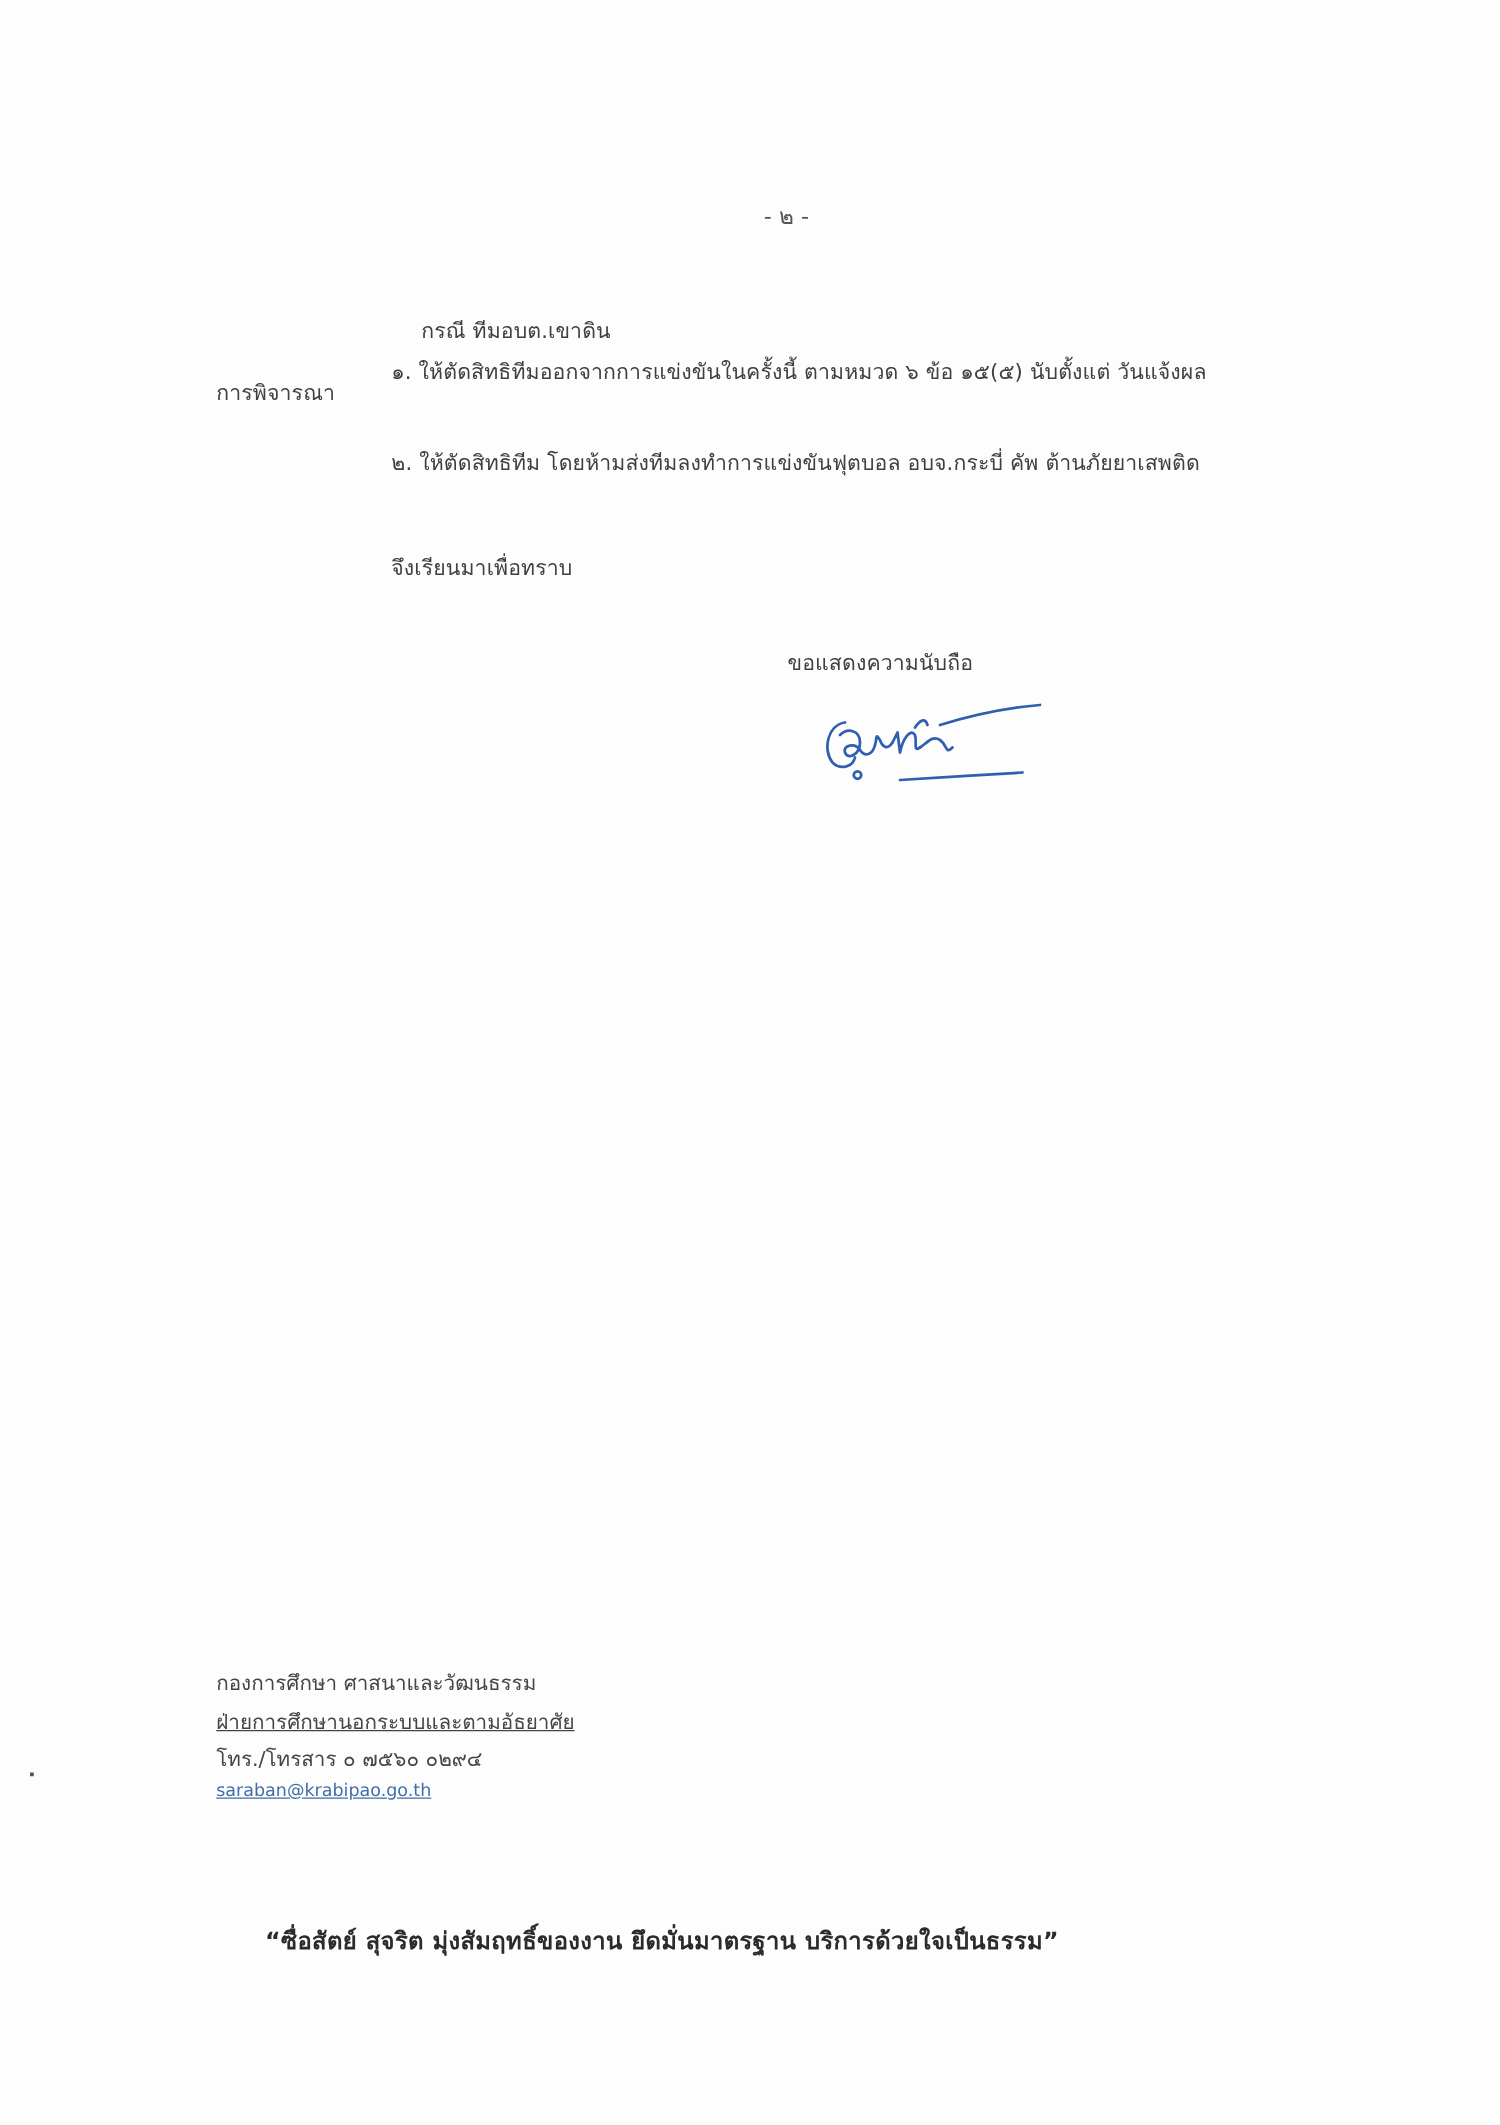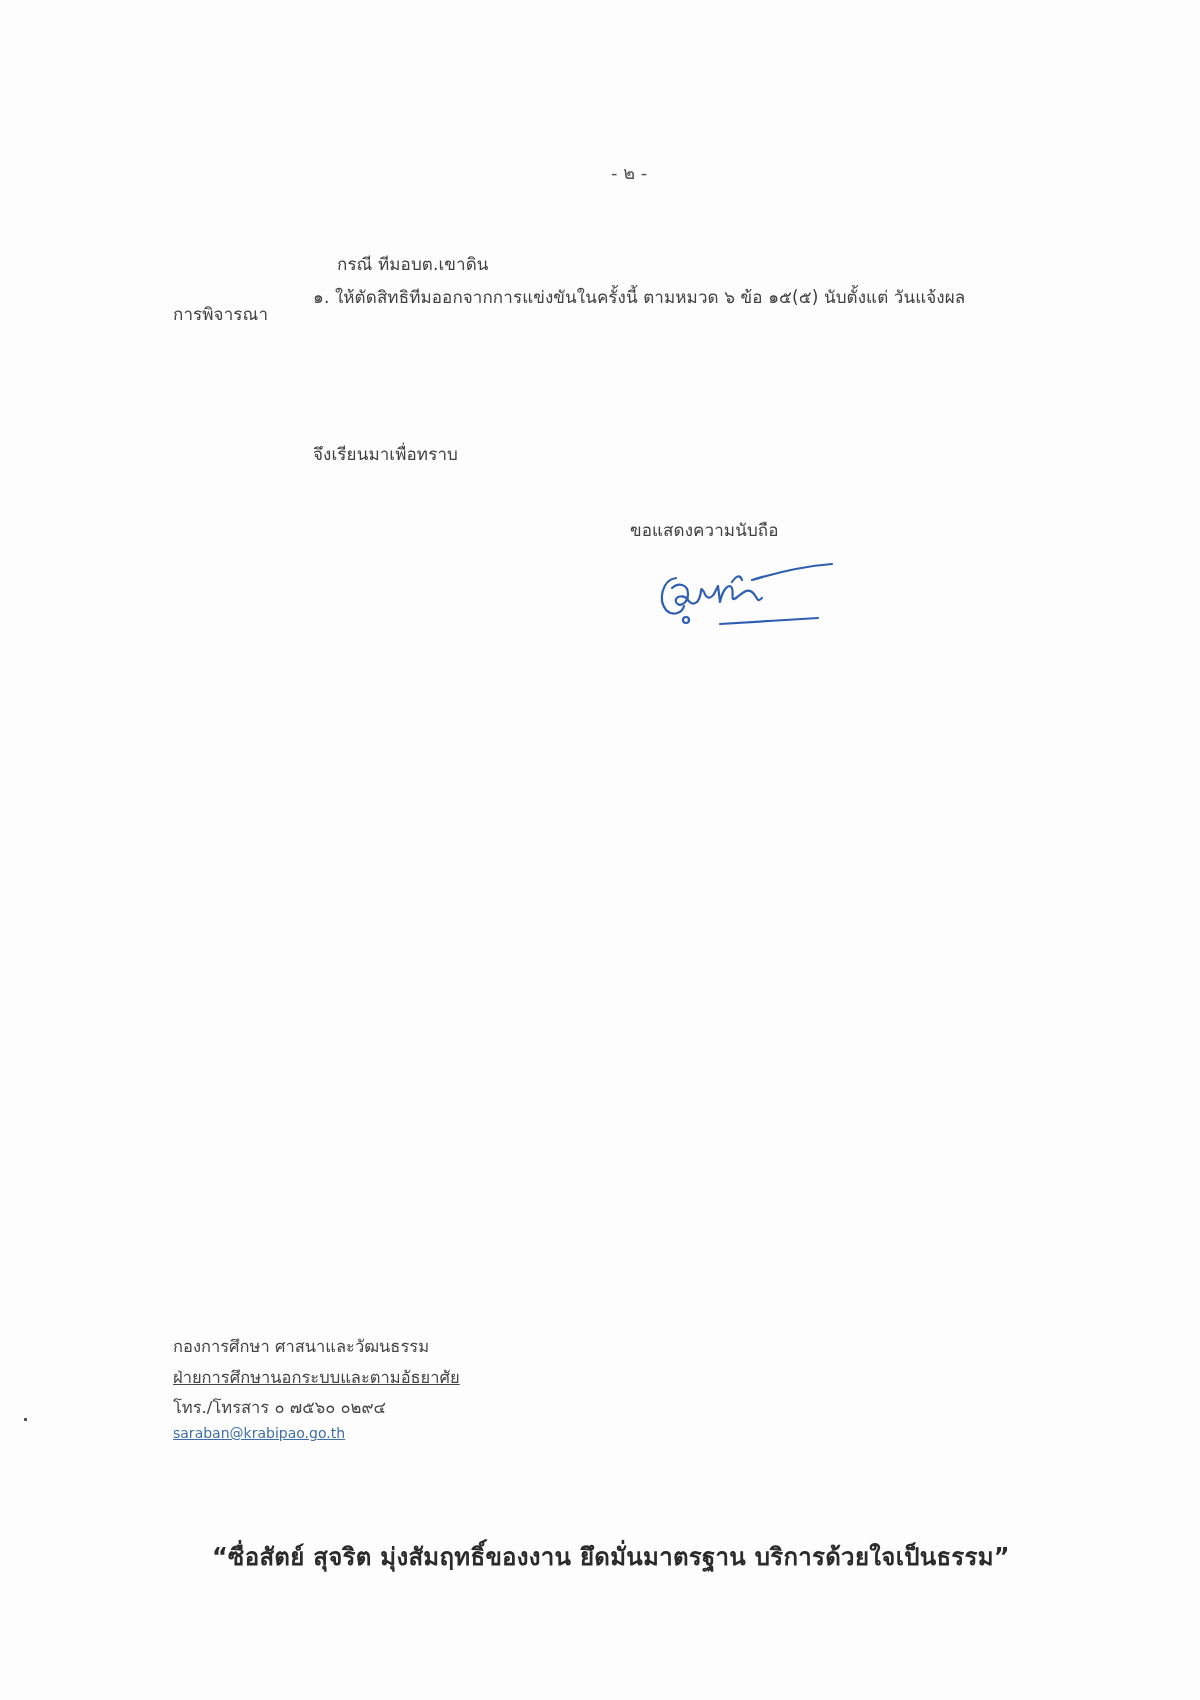--- a/index.html
+++ b/index.html
@@ -50,21 +50,21 @@
     .division { left: 173px; top: 1364px; text-decoration: underline; }
     .phone { left: 173px; top: 1394px; text-align: right; }
     .email {
       left: 173px; top: 1425px;
       color: #3f6fa8;
       text-decoration: underline;
       font-size: 14px;
     }
     .motto {
       left: 212px; top: 1537px;
-      font-size: 24px;
+      font-size: 19px;
       font-weight: bold;
       color: #2b2b2b;
       letter-spacing: 0.3px;
     }
     .stray-dot {
       left: 24px; top: 1418px;
       width: 3px; height: 3px;
       background: #555;
     }
   </style>
@@ -73,20 +73,21 @@
 
 <div class="page">
 
   <div class="abs page-number">- ๒ -</div>
 
   <div class="abs body-text case-heading">กรณี ทีมอบต.เขาดิน</div>
 
   <div class="abs body-text item1-line1">๑. ให้ตัดสิทธิทีมออกจากการแข่งขันในครั้งนี้ ตามหมวด ๖ ข้อ ๑๕(๕) นับตั้งแต่ วันแจ้งผล</div>
   <div class="abs body-text item1-line2">การพิจารณา</div>
 
+  <div class="abs body-text item2-line1">๒. ให้ตัดสิทธิทีม โดยห้ามส่งทีมลงทำการแข่งขันฟุตบอล อบจ.กระบี่ คัพ ต้านภัยยาเสพติด</div>
 
   <div class="abs body-text closing-line">จึงเรียนมาเพื่อทราบ</div>
 
   <div class="abs body-text salutation">ขอแสดงความนับถือ</div>
 
   <div class="abs signature">
     <svg width="190" height="80" viewBox="0 0 190 80">
       <g fill="none" stroke="#2f5fb0" stroke-width="2.2" stroke-linecap="round" stroke-linejoin="round">
         <path d="M28 20 C14 22 10 42 18 52 C24 58 34 56 36 48"></path>
         <path d="M24 30 C30 24 40 26 40 36 C40 46 30 50 28 44 C26 38 36 36 40 42"></path>

